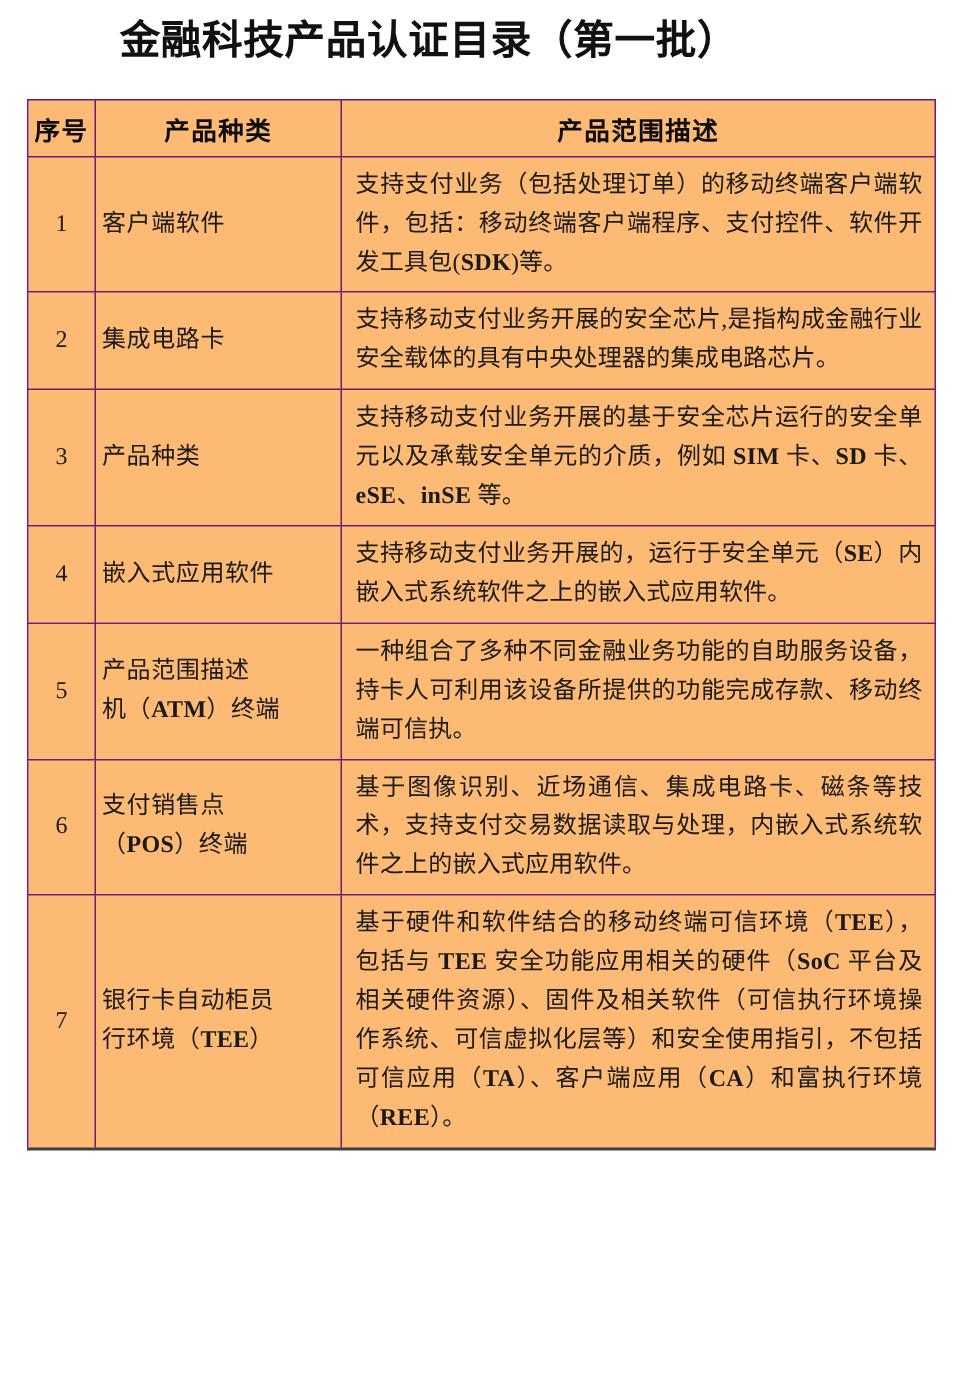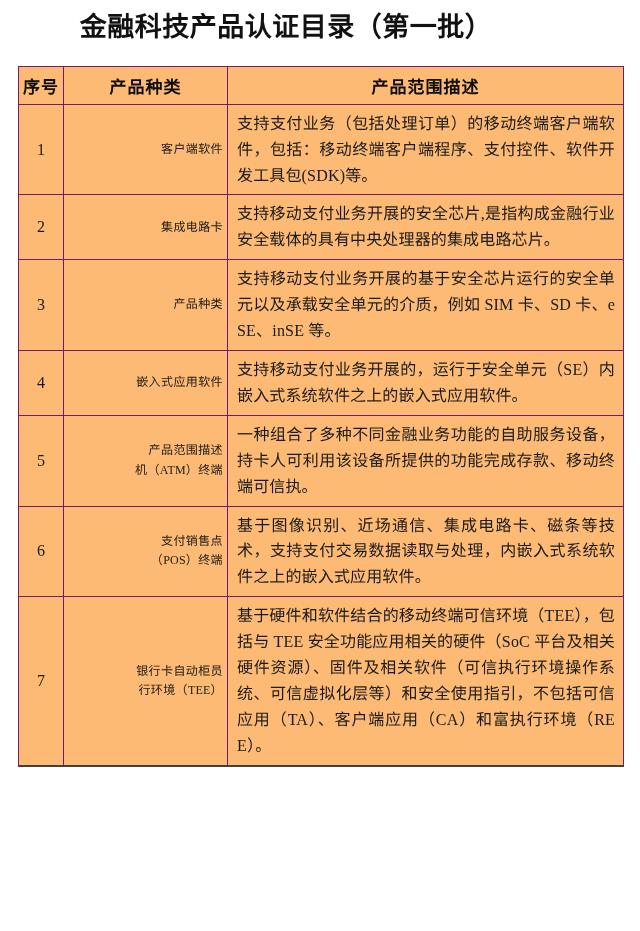--- a/index.html
+++ b/index.html
@@ -85,22 +85,22 @@
 
   td.idx {
     text-align: center;
     font-size: 16px;
     font-family: "Liberation Serif", "DejaVu Serif", serif;
     color: #1a1a1a;
     padding: 7px 2px;
   }
 
   td.kind {
-    text-align: right;
-    font-size: 12px;
+    text-align: left;
+    font-size: 16px;
     line-height: 1.62;
     letter-spacing: 0.4px;
     color: #1a1a1a;
     padding: 7px 4px;
   }
 
   td.desc {
     text-align: left;
     font-size: 16px;
     line-height: 1.62;
@@ -110,21 +110,21 @@
     word-break: break-all;
     text-align: justify;
     text-justify: inter-ideograph;
   }
 
   td.kind .kline { display: block; white-space: nowrap; }
 
   
   .lat {
     font-family: "Liberation Serif", "DejaVu Serif", serif;
-    font-weight: normal;
+    font-weight: bold;
     letter-spacing: 0.2px;
   }
 
   tbody tr:last-child td {
     border-bottom: 2px solid #3f3f3f;
   }
 </style>
 </head>
 <body>
 

